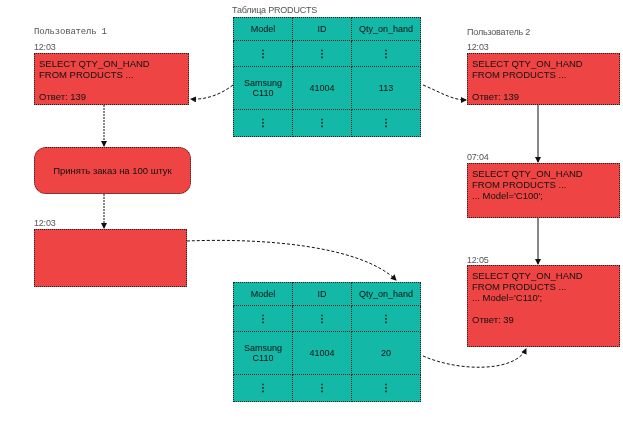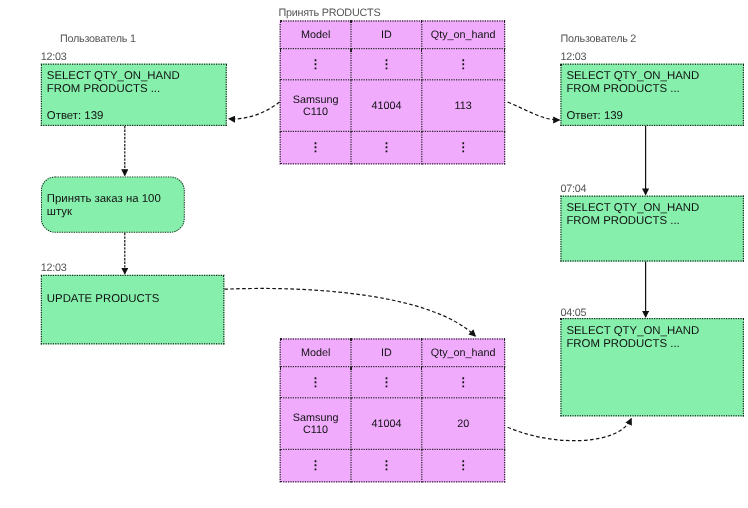--- a/index.html
+++ b/index.html
@@ -1,71 +1,73 @@
 <!DOCTYPE html>
 <html><head>
 <meta charset="utf-8">
 <style>
   html, body { margin: 0; padding: 0; background: #ffffff; }
   body { width: 623px; height: 423px; position: relative; overflow: hidden;
          font-family: "Liberation Sans", sans-serif; color: #111; }
   .lbl { position: absolute; font-size: 9px; color: #555; white-space: nowrap; letter-spacing: -0.2px; }
-  .box { position: absolute; border: 1px dotted #222; background: #86efac; box-sizing: border-box;
+  .box { position: absolute; border: 1px dotted #222; background: #ef4444; box-sizing: border-box;
          font-size: 9.5px; line-height: 11px; padding: 4px 4px; }
   .box .ln { display: block; white-space: nowrap; }
   .box .gap { display: block; height: 11px; }
   .rounded { border-radius: 12px; display: flex; align-items: center; justify-content: center; }
-  table.tbl { position: absolute; border-collapse: collapse; font-size: 9px; background: #f0abfc; }
+  table.tbl { position: absolute; border-collapse: collapse; font-size: 9px; background: #14b8a6; }
   table.tbl td { border: 1px dotted #222; text-align: center; padding: 0; }
   .dots { display: inline-block; line-height: 5px; font-size: 10px; font-weight: bold; }
   svg.overlay { position: absolute; left: 0; top: 0; }
 </style>
 </head>
 <body>
 
-<div class="lbl" style="left:50px;top:27px;">Пользователь 1</div>
+<div class="lbl" style="left:34px;top:27px;font-family:Liberation Mono, monospace;">Пользователь 1</div>
 <div class="lbl" style="left:467px;top:27px;">Пользователь 2</div>
-<div class="lbl" style="left:232px;top:5px;">Принять PRODUCTS</div>
+<div class="lbl" style="left:232px;top:5px;">Таблица PRODUCTS</div>
 
 <div class="lbl" style="left:34px;top:42px;">12:03</div>
 <div class="box" style="left:34px;top:53px;width:155px;height:52px;">
   <span class="ln">SELECT QTY_ON_HAND</span>
   <span class="ln">FROM PRODUCTS ...</span>
   <span class="gap"></span>
   <span class="ln">Ответ: 139</span>
 </div>
 
-<div class="box rounded" style="left:34px;top:147px;width:120px;height:47px;">
+<div class="box rounded" style="left:34px;top:147px;width:157px;height:47px;">
   <span>Принять заказ на 100 штук</span>
 </div>
 
 <div class="lbl" style="left:34px;top:218px;">12:03</div>
 <div class="box" style="left:34px;top:229px;width:153px;height:58px;padding-top:14px;">
-  <span class="ln">UPDATE PRODUCTS</span>
 </div>
 
 <div class="lbl" style="left:467px;top:42px;">12:03</div>
 <div class="box" style="left:467px;top:53px;width:153px;height:52px;">
   <span class="ln">SELECT QTY_ON_HAND</span>
   <span class="ln">FROM PRODUCTS ...</span>
   <span class="gap"></span>
   <span class="ln">Ответ: 139</span>
 </div>
 
 <div class="lbl" style="left:467px;top:152px;">07:04</div>
 <div class="box" style="left:467px;top:163px;width:153px;height:55px;">
   <span class="ln">SELECT QTY_ON_HAND</span>
   <span class="ln">FROM PRODUCTS ...</span>
+  <span class="ln">... Model='C100';</span>
 </div>
 
-<div class="lbl" style="left:467px;top:255px;">04:05</div>
+<div class="lbl" style="left:467px;top:255px;">12:05</div>
 <div class="box" style="left:467px;top:265px;width:153px;height:82px;">
   <span class="ln">SELECT QTY_ON_HAND</span>
   <span class="ln">FROM PRODUCTS ...</span>
+  <span class="ln">... Model='C110';</span>
   <span class="gap"></span>
+  <span class="ln">Ответ: 39</span>
 </div>
 
 <table class="tbl" style="left:233px;top:17px;width:188px;">
   <tbody>
       <tr style="height:23px;">
     <td style="width:58px;">Model</td>
     <td style="width:58px;">ID</td>
     <td>Qty_on_hand</td>
   </tr>
   <tr style="height:26px;">

